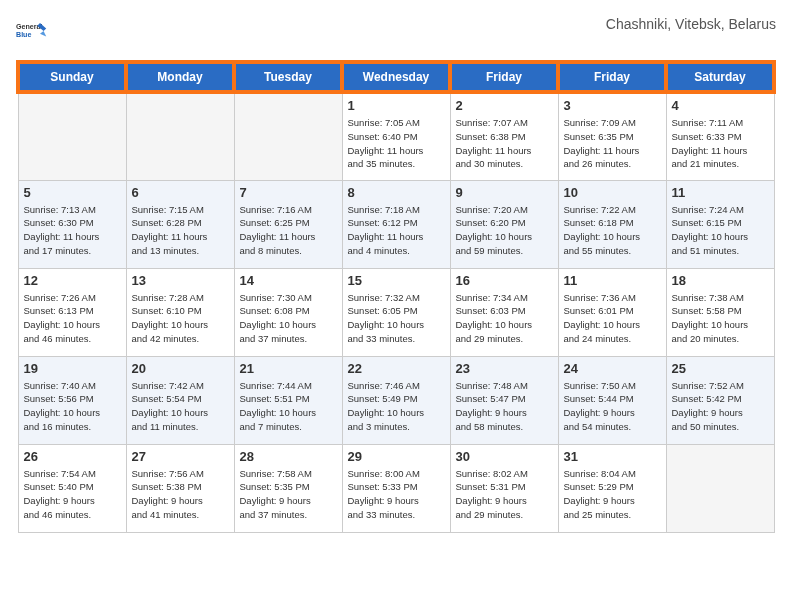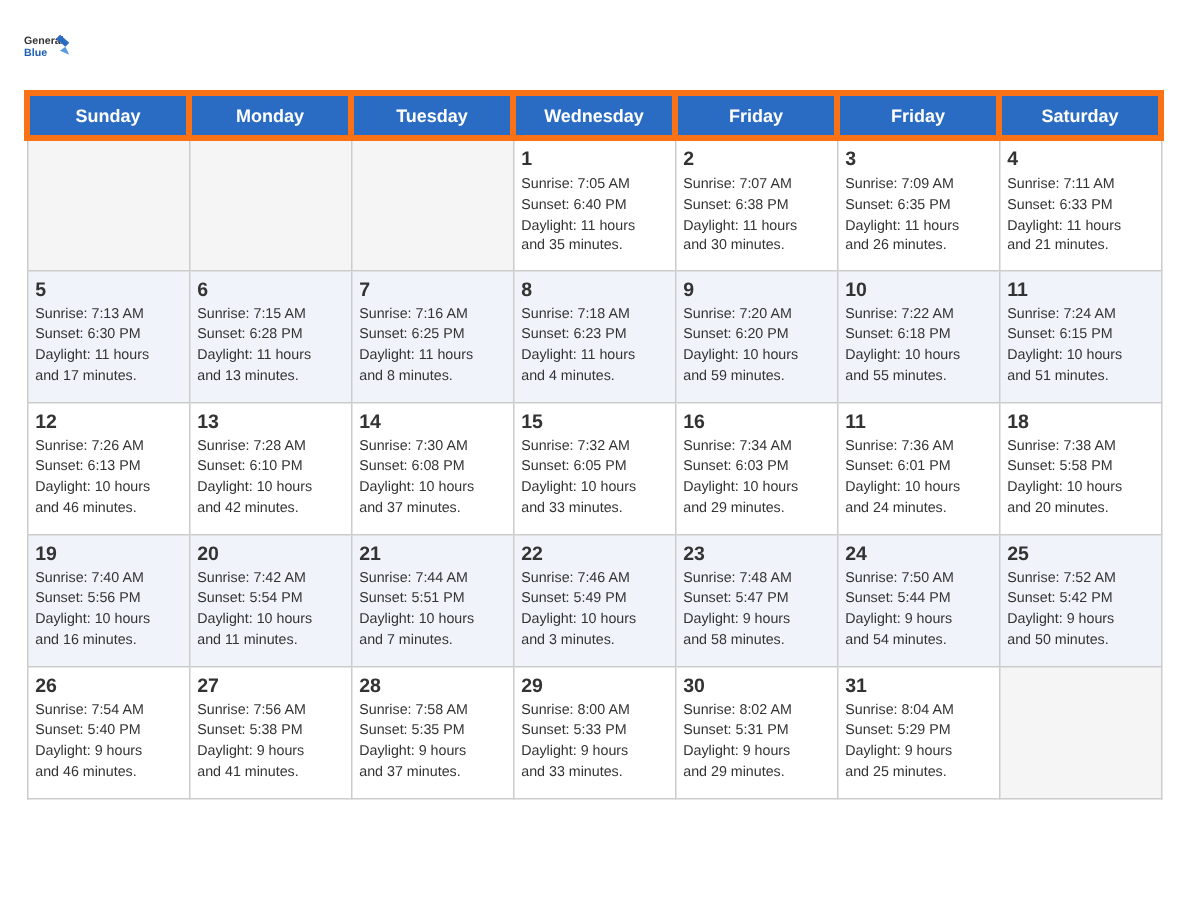--- a/index.html
+++ b/index.html
@@ -88,20 +88,21 @@
 <div class="header">
   <div class="logo">
     <svg class="logo-icon" viewBox="0 0 72 44" width="72" height="44">
         <text x="0" y="16" font-family="Arial" font-weight="bold" font-size="16" fill="#333">General</text>
         <text x="0" y="34" font-family="Arial" font-weight="bold" font-size="16" fill="#1a5fb4">Blue</text>
         <polygon points="54,2 68,14 62,20 48,8" fill="#2a6cc4"></polygon>
         <polygon points="62,20 68,32 54,26" fill="#5599e0"></polygon>
       </svg>
   </div>
   <div class="title-block">
+    <div class="subtitle">Chashniki, Vitebsk, Belarus</div>
   </div>
 </div>
 
 <table>
   <thead>
     <tr>
     <th>Sunday</th>
         <th>Monday</th>
         <th>Tuesday</th>
         <th>Wednesday</th>
@@ -162,21 +163,21 @@
         <td>
           <span class="day-num">7</span>
           <div class="day-info" style="white-space: pre-line;">Sunrise: 7:16 AM
 Sunset: 6:25 PM
 Daylight: 11 hours
 and 8 minutes.</div>
         </td>
         <td>
           <span class="day-num">8</span>
           <div class="day-info" style="white-space: pre-line;">Sunrise: 7:18 AM
-Sunset: 6:23 PM
+Sunset: 6:12 PM
 Daylight: 11 hours
 and 4 minutes.</div>
         </td>
         <td>
           <span class="day-num">9</span>
           <div class="day-info" style="white-space: pre-line;">Sunrise: 7:20 AM
 Sunset: 6:20 PM
 Daylight: 10 hours
 and 59 minutes.</div>
         </td>

